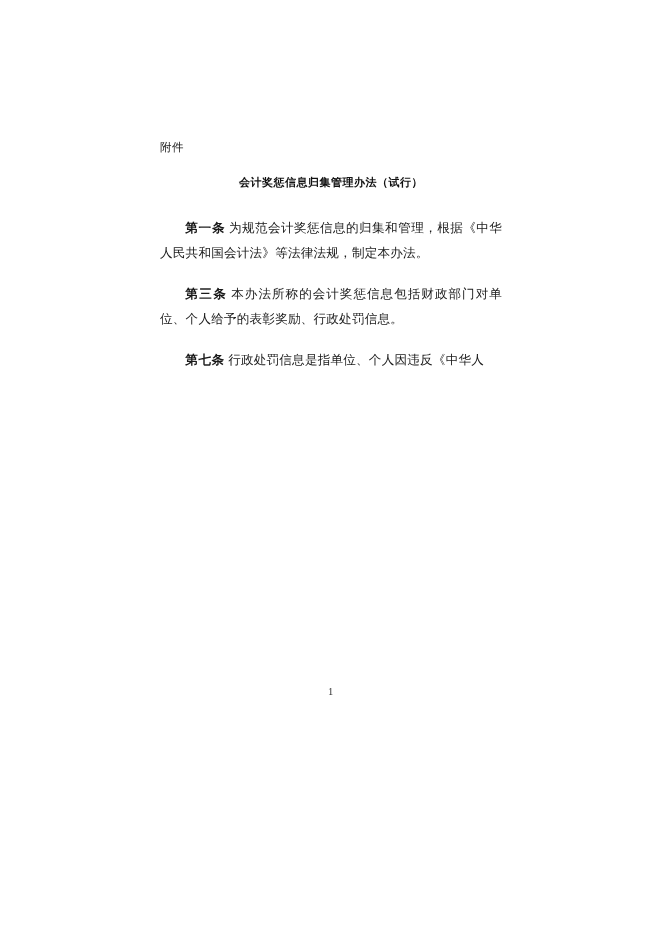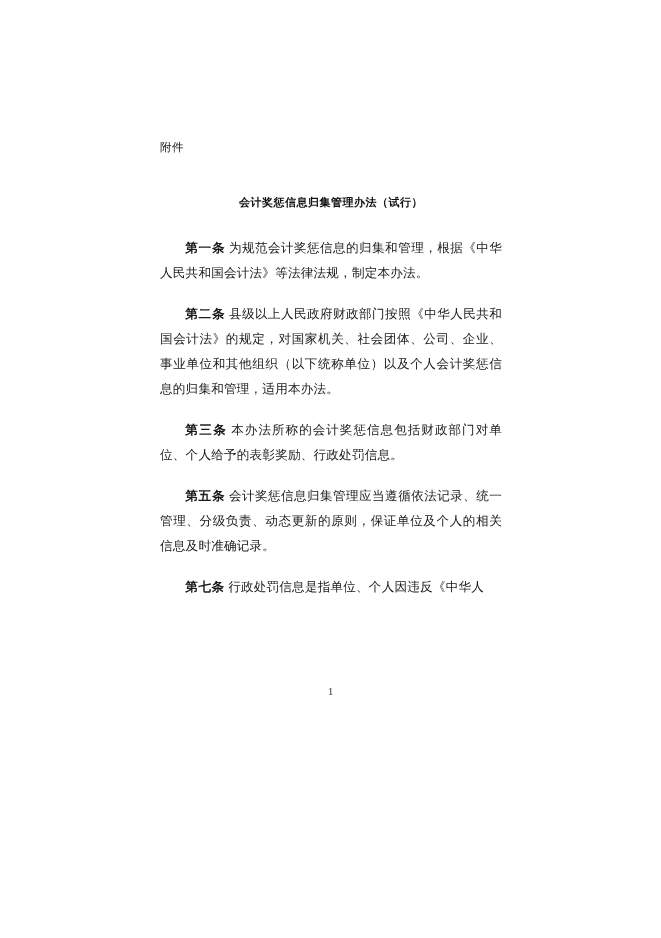--- a/index.html
+++ b/index.html
@@ -23,21 +23,21 @@
   .content {
     position: absolute;
     left: 160px;
     top: 140px;
     width: 342px;
   }
   .attachment-label {
     font-size: 11.5px;
     color: #1a1a1a;
     letter-spacing: 0.5px;
-    margin-bottom: 40px;
+    margin-bottom: 20px;
   }
   .doc-title {
     text-align: center;
     font-size: 11px;
     font-weight: bold;
     color: #111111;
     letter-spacing: 0.5px;
     margin: 0 0 26px 0;
     font-family: "Liberation Serif", "DejaVu Serif", serif;
   }
@@ -74,35 +74,27 @@
 
     <div class="attachment-label">附件</div>
 
     <h1 class="doc-title">会计奖惩信息归集管理办法（试行）</h1>
 
     <p class="para">
       <span class="art">第一条</span>
       <span>为规范会计奖惩信息的归集和管理，根据《中华人民共和国会计法》等法律法规，制定本办法。</span>
     </p>
 
-    <p class="para">
-      <span class="art">第二条</span>
-      <span>县级以上人民政府财政部门按照《中华人民共和国会计法》的规定，对国家机关、社会团体、公司、企业、事业单位和其他组织（以下统称单位）以及个人会计奖惩信息的归集和管理，适用本办法。</span>
-    </p>
 
     <p class="para">
       <span class="art">第三条</span>
       <span>本办法所称的会计奖惩信息包括财政部门对单位、个人给予的表彰奖励、行政处罚信息。</span>
     </p>
 
 
-    <p class="para">
-      <span class="art">第五条</span>
-      <span>会计奖惩信息归集管理应当遵循依法记录、统一管理、分级负责、动态更新的原则，保证单位及个人的相关信息及时准确记录。</span>
-    </p>
 
 
     <p class="para">
       <span class="art">第七条</span>
       <span>行政处罚信息是指单位、个人因违反《中华人</span>
     </p>
 
   </div>
 
   <div class="page-number">1</div>

